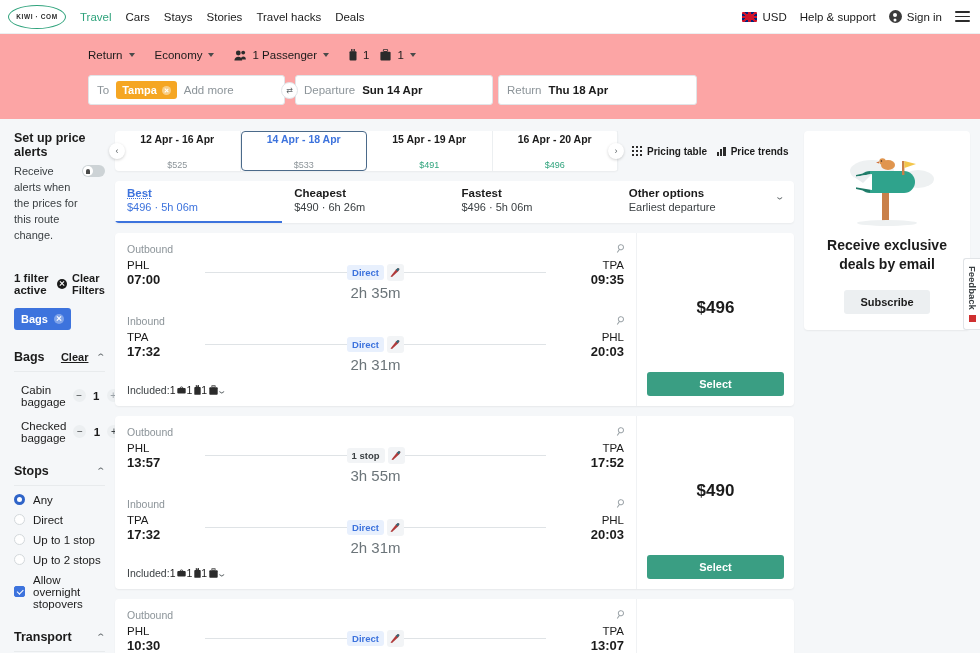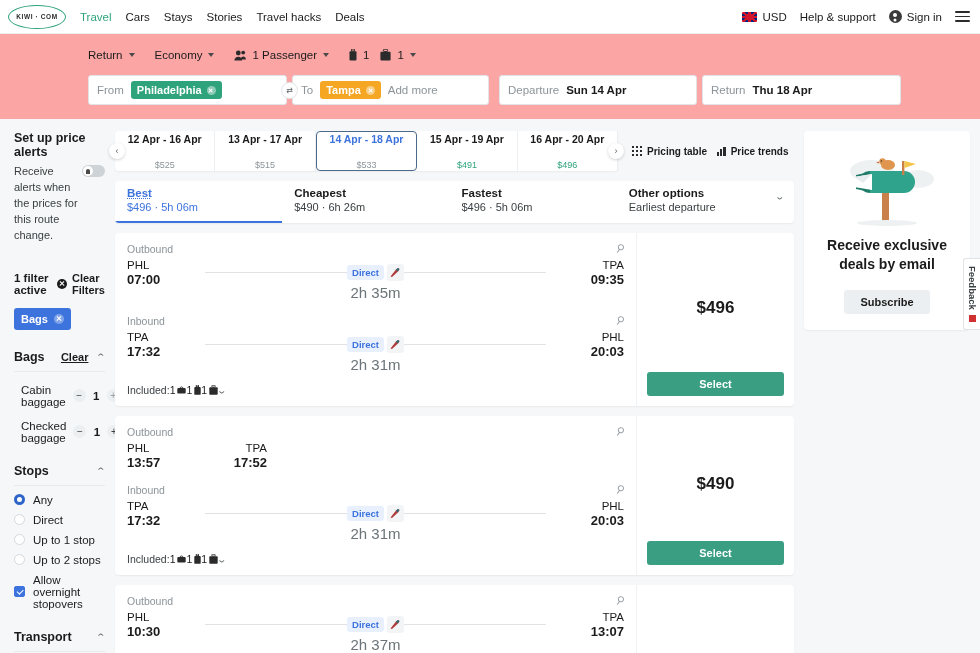--- a/index.html
+++ b/index.html
@@ -304,27 +304,20 @@
       <svg class="ic-case" width="11" height="12" viewBox="0 0 11 12" style="margin-left:5px">
         <rect x="3.4" y="0.3" width="4.2" height="2.2" rx="0.6" fill="none" stroke="#2b2b2b" stroke-width="0.9"></rect>
         <rect x="0.4" y="2.7" width="10.2" height="8.9" rx="1" fill="#2b2b2b"></rect>
       </svg>
       <span>1</span>
       <span class="caret"></span>
     </div>
   </div>
 
   <div class="srow2">
-    <div class="field f-from">
-      <span class="flabel">From</span>
-      <span class="chip green">
-        <span>Philadelphia</span>
-        <span class="x"></span>
-      </span>
-    </div>
     <div class="swapbtn">⇄</div>
     <div class="field f-to">
       <span class="flabel">To</span>
       <span class="chip orange">
         <span>Tampa</span>
         <span class="x"></span>
       </span>
       <span class="addmore">Add more</span>
     </div>
     <div class="field f-dep">
@@ -441,24 +434,20 @@
 
   <div class="col-mid">
 
     <div style="display:flex;gap:0;">
       <div style="flex:1;position:relative;">
         <div class="carousel">
           <div class="carbtn l">‹</div>
           <div class="dcell">
             <span class="d1">12 Apr - 16 Apr</span>
             <span class="d2">$525</span>
-          </div>
-          <div class="dcell">
-            <span class="d1">13 Apr - 17 Apr</span>
-            <span class="d2">$515</span>
           </div>
           <div class="dcell sel">
             <span class="d1">14 Apr - 18 Apr</span>
             <span class="d2">$533</span>
           </div>
           <div class="dcell">
             <span class="d1">15 Apr - 19 Apr</span>
             <span class="d2 cheap">$491</span>
           </div>
           <div class="dcell">
@@ -612,20 +601,34 @@
       <div class="cardleft">
         <div class="leg-head">
           <span class="leg-title">Outbound</span>
           <span class="pinic">⚲</span>
         </div>
         <div class="leg-body">
           <div class="leg-end">
             <div class="code">PHL</div>
             <div class="time">13:57</div>
           </div>
+          <div class="leg-mid">
+            <div class="leg-line">
+              <span class="ln"></span>
+              <span class="stopbadge stop">1 stop</span>
+              <span class="airlogo">
+                <svg width="12" height="12" viewBox="0 0 12 12">
+                    <path d="M1.5 9.5 L7 2.5 L9 1 L10.5 2 L9.5 4 L3 10z" fill="#b03a3a"></path>
+                    <path d="M7 2.5 L9 1 L10.5 2 L8.5 4.5z" fill="#2b6e7e"></path>
+                  </svg>
+              </span>
+              <span class="ln"></span>
+            </div>
+            <div class="dur">3h 55m</div>
+          </div>
           <div class="leg-end r">
             <div class="code">TPA</div>
             <div class="time">17:52</div>
           </div>
         </div>
 
         <div class="leg-head" style="margin-top:13px;">
           <span class="leg-title">Inbound</span>
           <span class="pinic">⚲</span>
         </div>

